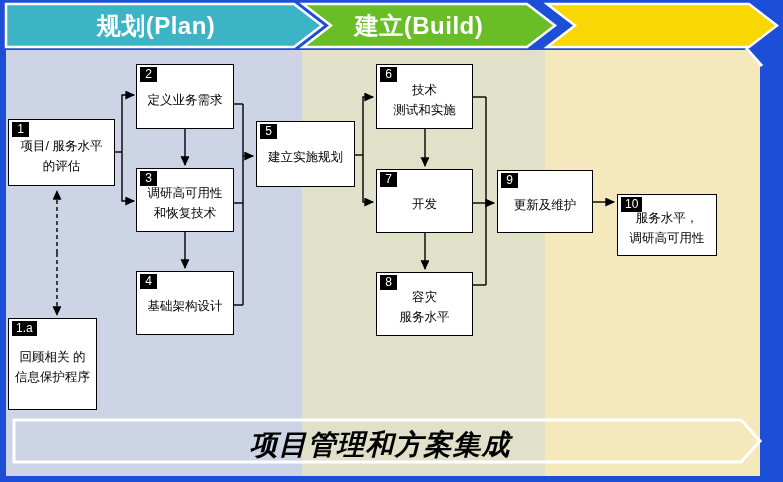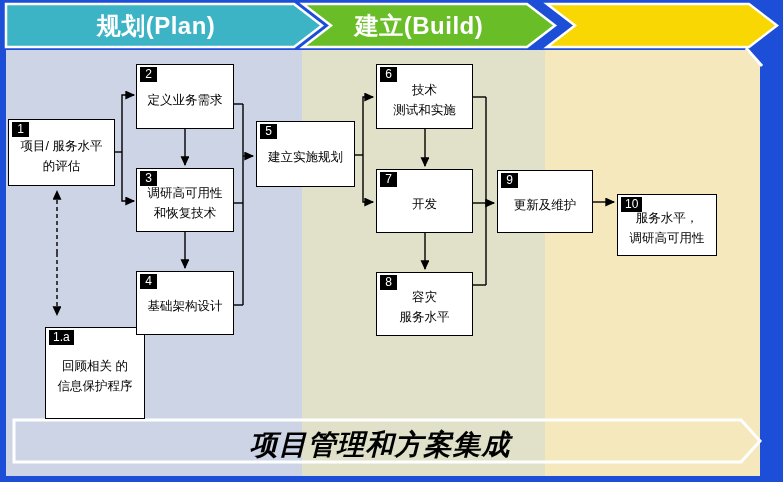--- a/index.html
+++ b/index.html
@@ -97,21 +97,21 @@
 
   <div class="hdr-label hdr-plan">规划(Plan)</div>
   <div class="hdr-label hdr-build">建立(Build)</div>
 
   <div class="fbox" style="left:8px;top:119px;width:107px;height:67px;">
     <span class="badge">1</span>
     <div>项目/ 服务水平</div>
     <div>的评估</div>
   </div>
 
-  <div class="fbox" style="left:8px;top:327px;width:100px;height:92px;margin-left:37px;">
+  <div class="fbox" style="left:8px;top:318px;width:89px;height:92px;">
     <span class="badge">1.a</span>
     <div>回顾相关 的</div>
     <div>信息保护程序</div>
   </div>
 
   <div class="fbox" style="left:136px;top:64px;width:98px;height:65px;">
     <span class="badge">2</span>
     <div>定义业务需求</div>
   </div>
 

